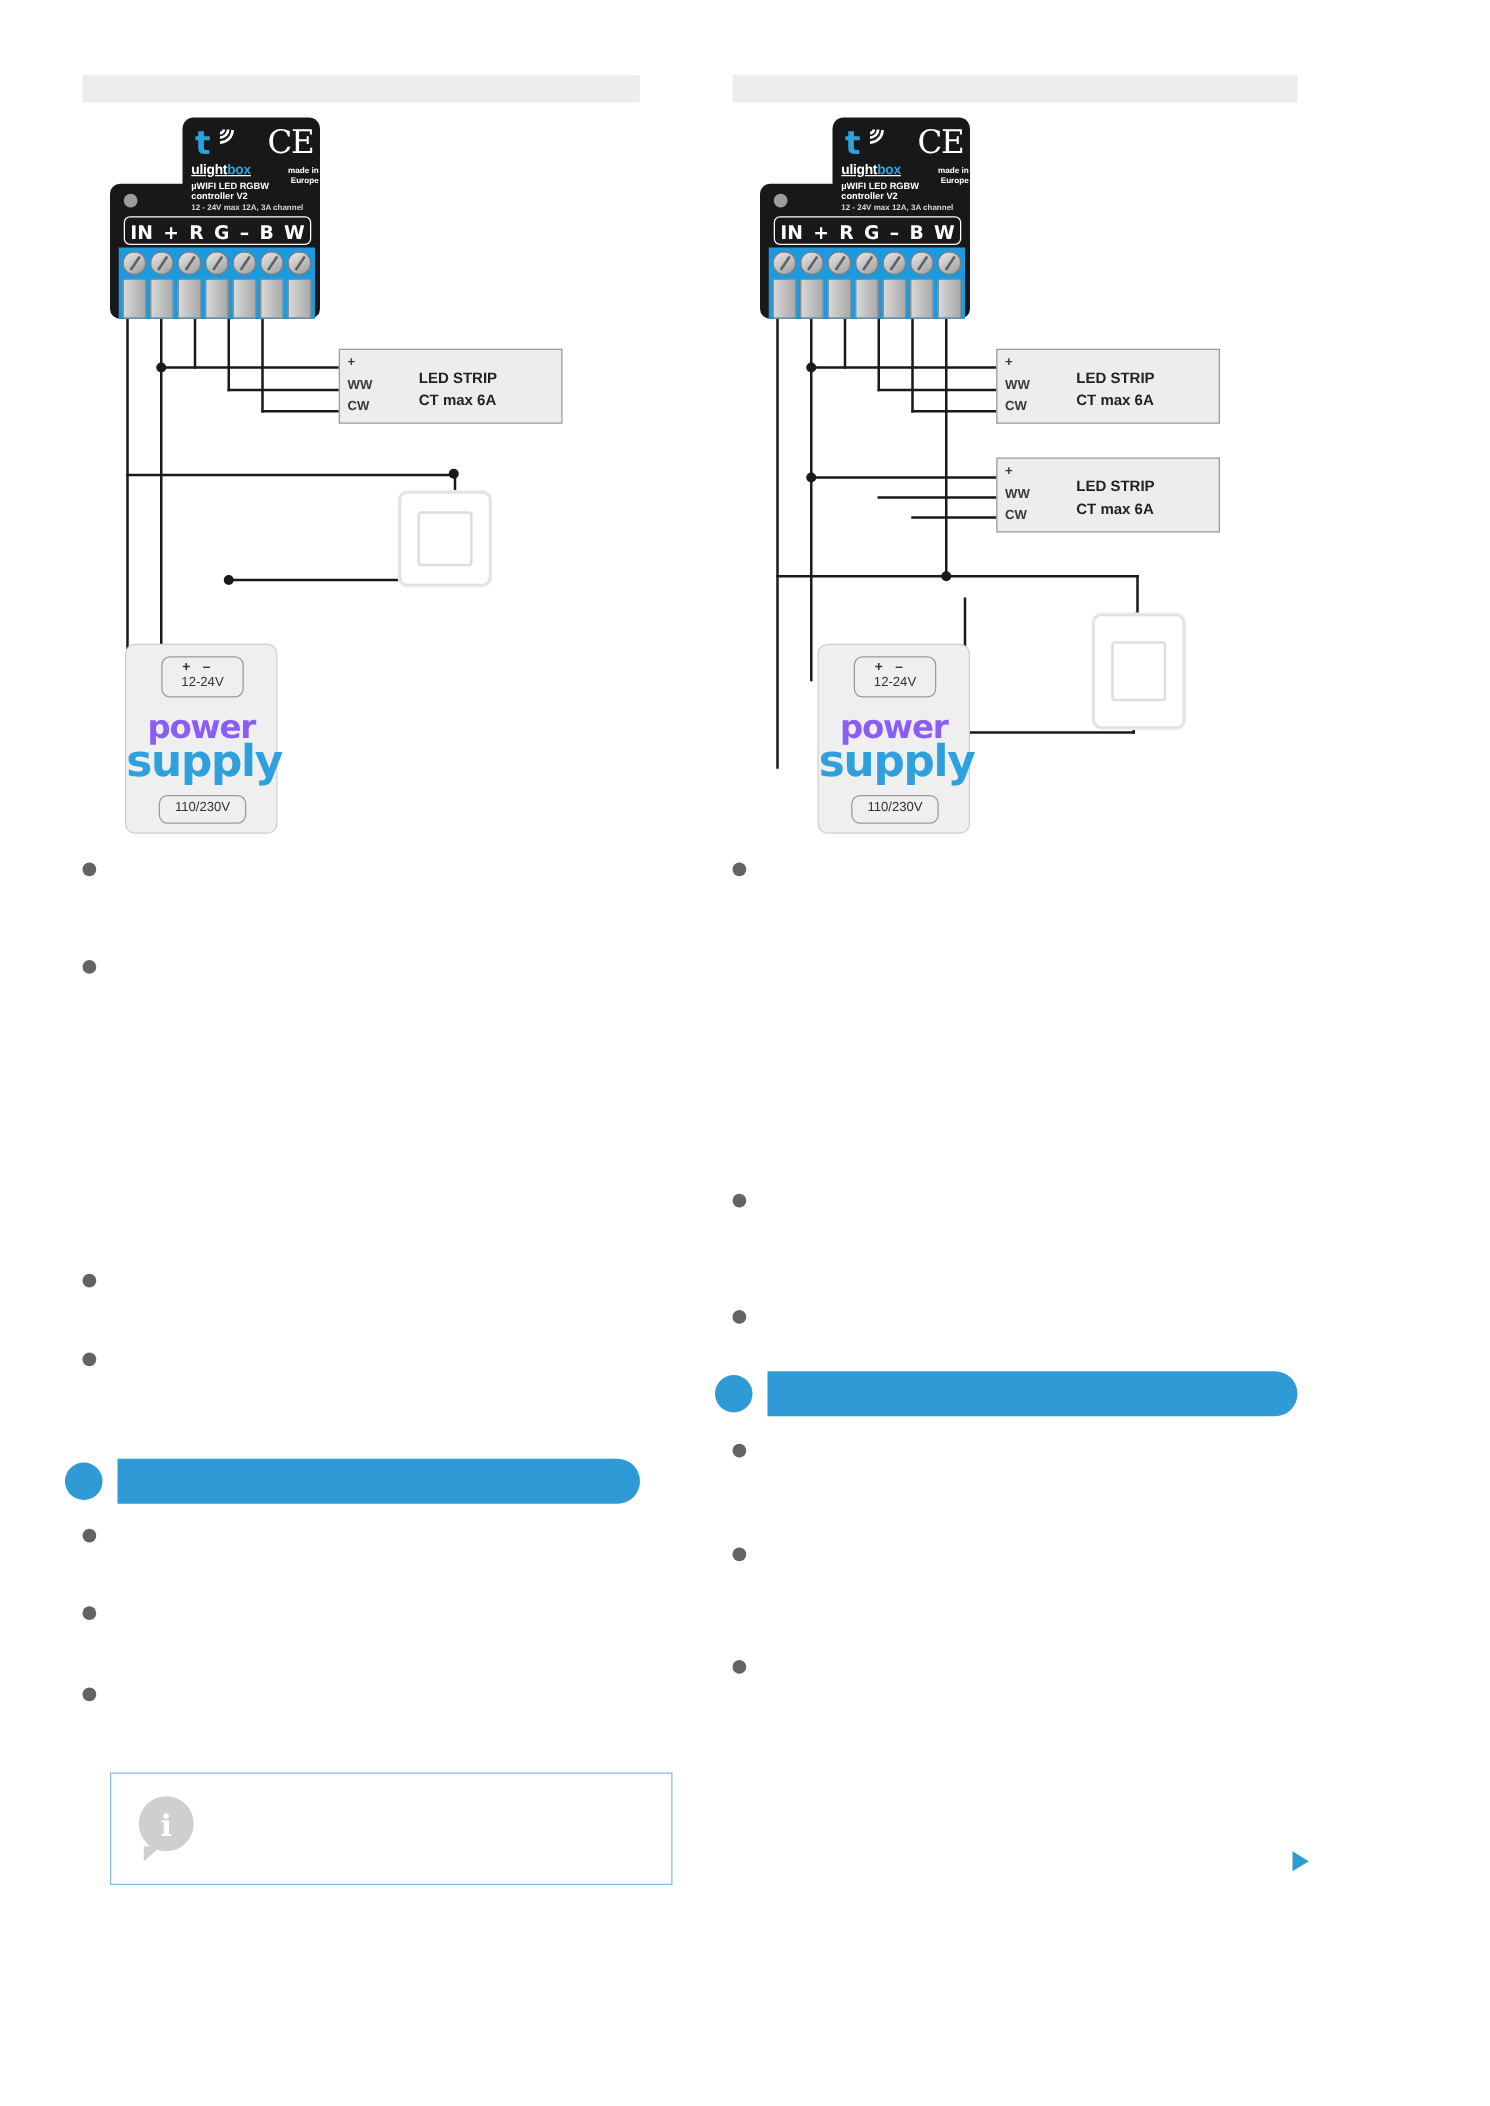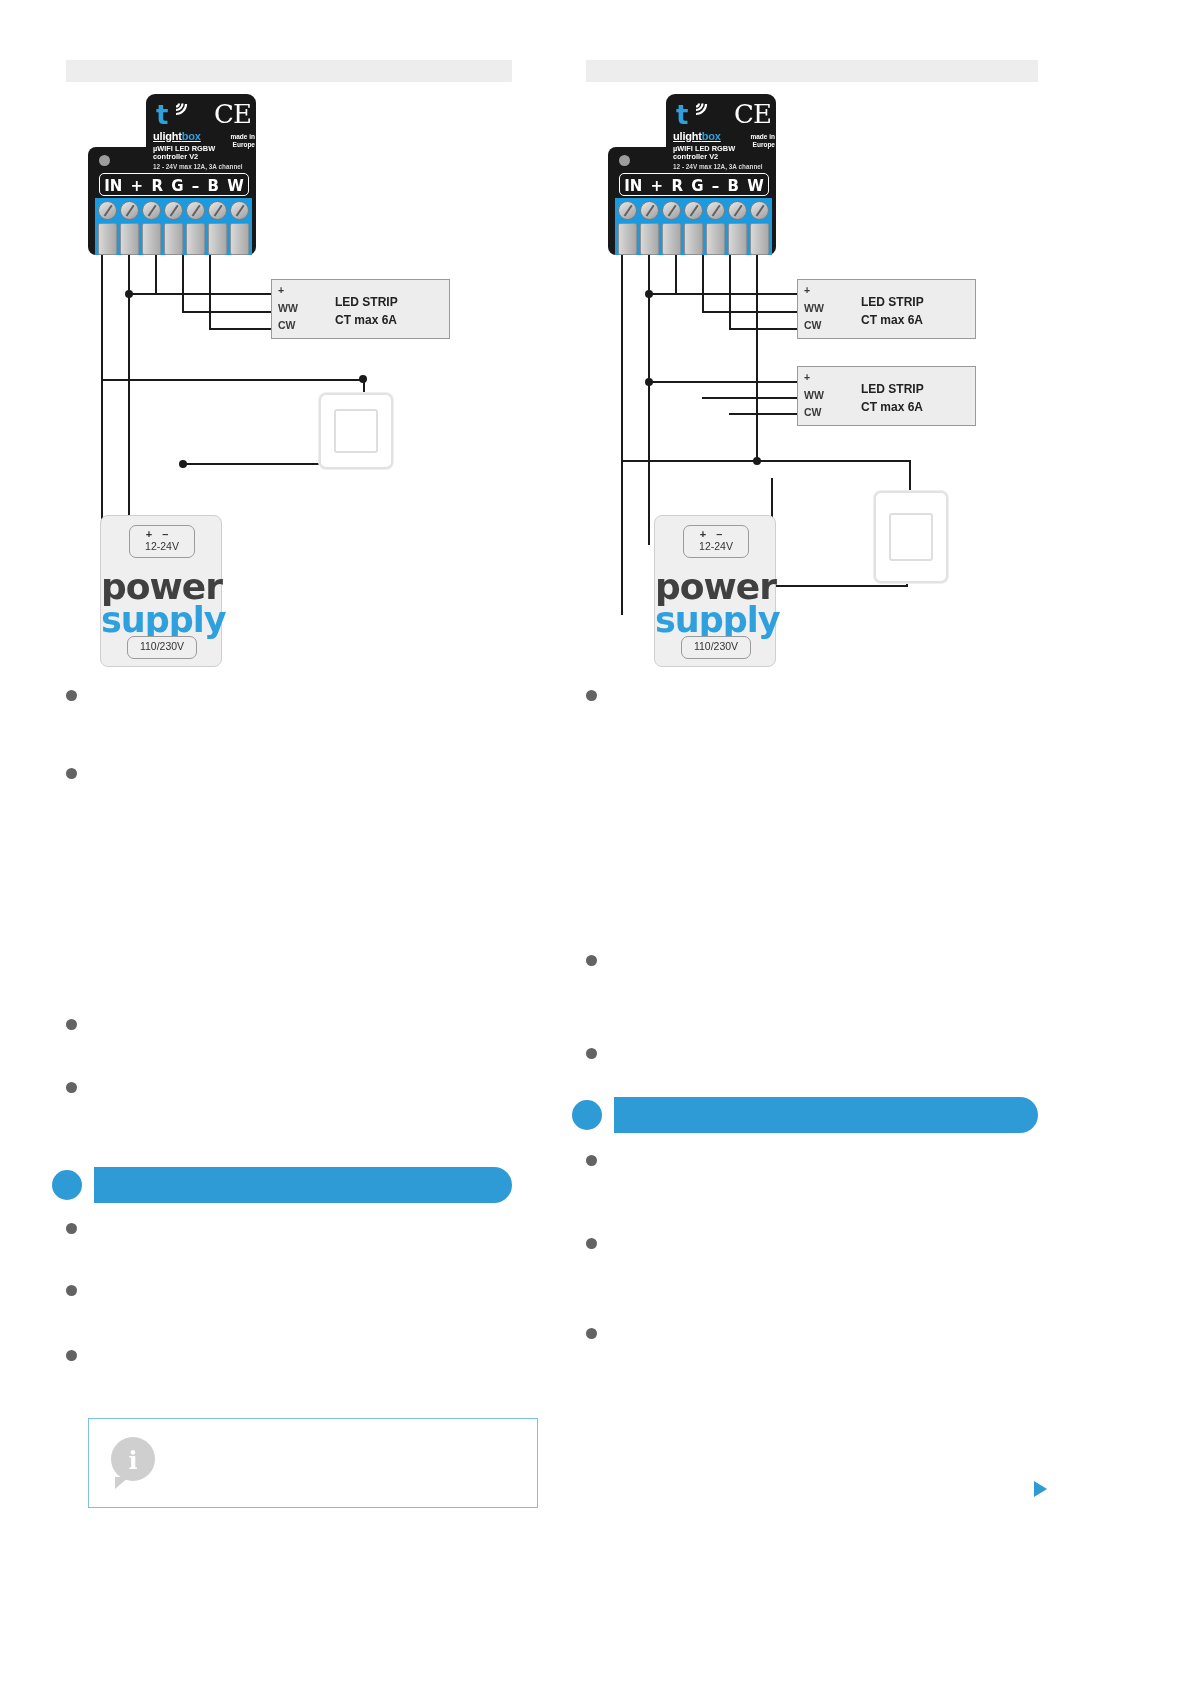--- a/index.html
+++ b/index.html
@@ -45,21 +45,21 @@
   .strip .pin{position:absolute;font-size:10.5px;font-weight:bold;color:#3a3a3a;}
   .strip .t1{position:absolute;font-size:12px;font-weight:bold;color:#222;}
   .strip .t2{position:absolute;font-size:12px;font-weight:bold;color:#222;}
 
   
   .psu{position:absolute;background:#efefef;border:1px solid #cfcfcf;border-radius:8px;}
   .psu-term{position:absolute;background:#efefef;border:1px solid #9a9a9a;border-radius:7px;text-align:center;}
   .psu-term .pm{font-size:11px;font-weight:bold;color:#333;letter-spacing:10px;display:block;margin-top:2px;}
   .psu-term .v{font-size:10.5px;color:#333;display:block;}
   .psu-logo{position:absolute;text-align:center;line-height:.94;}
-  .psu-logo .p1{font-size:36px;font-weight:bold;color:#404040;font-family:"DejaVu Sans",sans-serif;letter-spacing:-1px;display:block;}
+  .psu-logo .p1{font-size:26px;font-weight:bold;color:#8b5cf6;font-family:"DejaVu Sans",sans-serif;letter-spacing:-1px;display:block;}
   .psu-logo .p2{font-size:35px;font-weight:bold;color:#2ea0dd;font-family:"DejaVu Sans",sans-serif;letter-spacing:-1px;display:block;}
   .psu-ac{position:absolute;background:#efefef;border:1px solid #9a9a9a;border-radius:7px;text-align:center;font-size:10.5px;color:#333;line-height:19px;}
 
   
   .sw{position:absolute;background:#ffffff;border:2px solid #e2e2e2;border-radius:7px;box-shadow:0 0 0 1px #efefef;}
   .sw-in{position:absolute;background:#ffffff;border:2px solid #dedede;border-radius:3px;}
 
   
   .bullet{position:absolute;width:11px;height:11px;border-radius:50%;background:#636363;}
   .btext{position:absolute;font-size:11px;line-height:15px;color:#333;}

